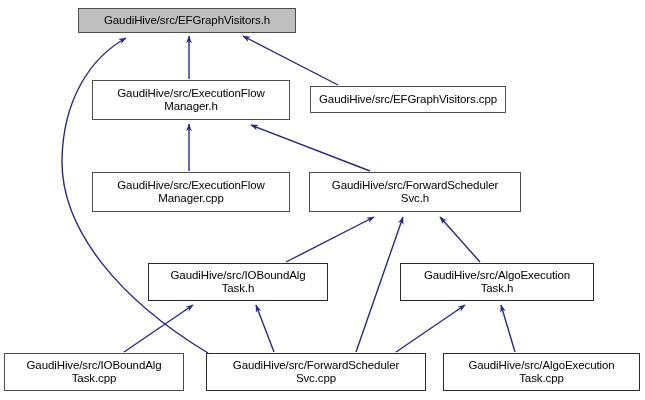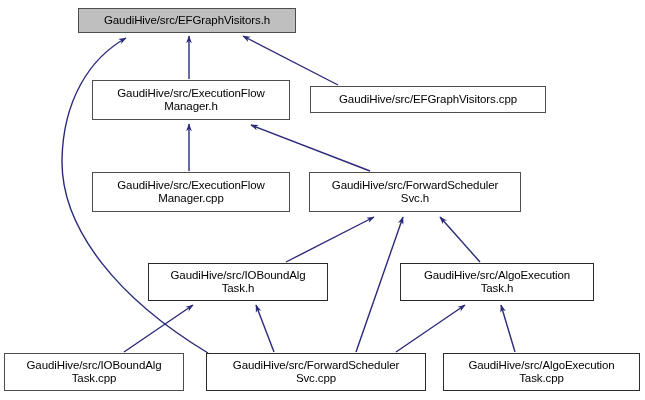--- a/index.html
+++ b/index.html
@@ -87,21 +87,21 @@
 
       <line x1="396" y1="352" x2="465" y2="305"></line>
     </g>
   </svg>
 
   <div class="node root thick" style="left:78px; top:8px; width:218px; height:25px;">GaudiHive/src/EFGraphVisitors.h</div>
 
   <div class="node thick" style="left:92px; top:80px; width:198px; height:40px;">GaudiHive/src/ExecutionFlow
 Manager.h</div>
 
-  <div class="node thick" style="left:310px; top:86px; width:236px; height:27px;">GaudiHive/src/EFGraphVisitors.cpp</div>
+  <div class="node thick" style="left:310px; top:86px; width:196px; height:27px;">GaudiHive/src/EFGraphVisitors.cpp</div>
 
   <div class="node thick" style="left:92px; top:172px; width:198px; height:40px;">GaudiHive/src/ExecutionFlow
 Manager.cpp</div>
 
   <div class="node thick" style="left:309px; top:172px; width:212px; height:40px;">GaudiHive/src/ForwardScheduler
 Svc.h</div>
 
   <div class="node" style="left:148px; top:263px; width:180px; height:38px;">GaudiHive/src/IOBoundAlg
 Task.h</div>
 

